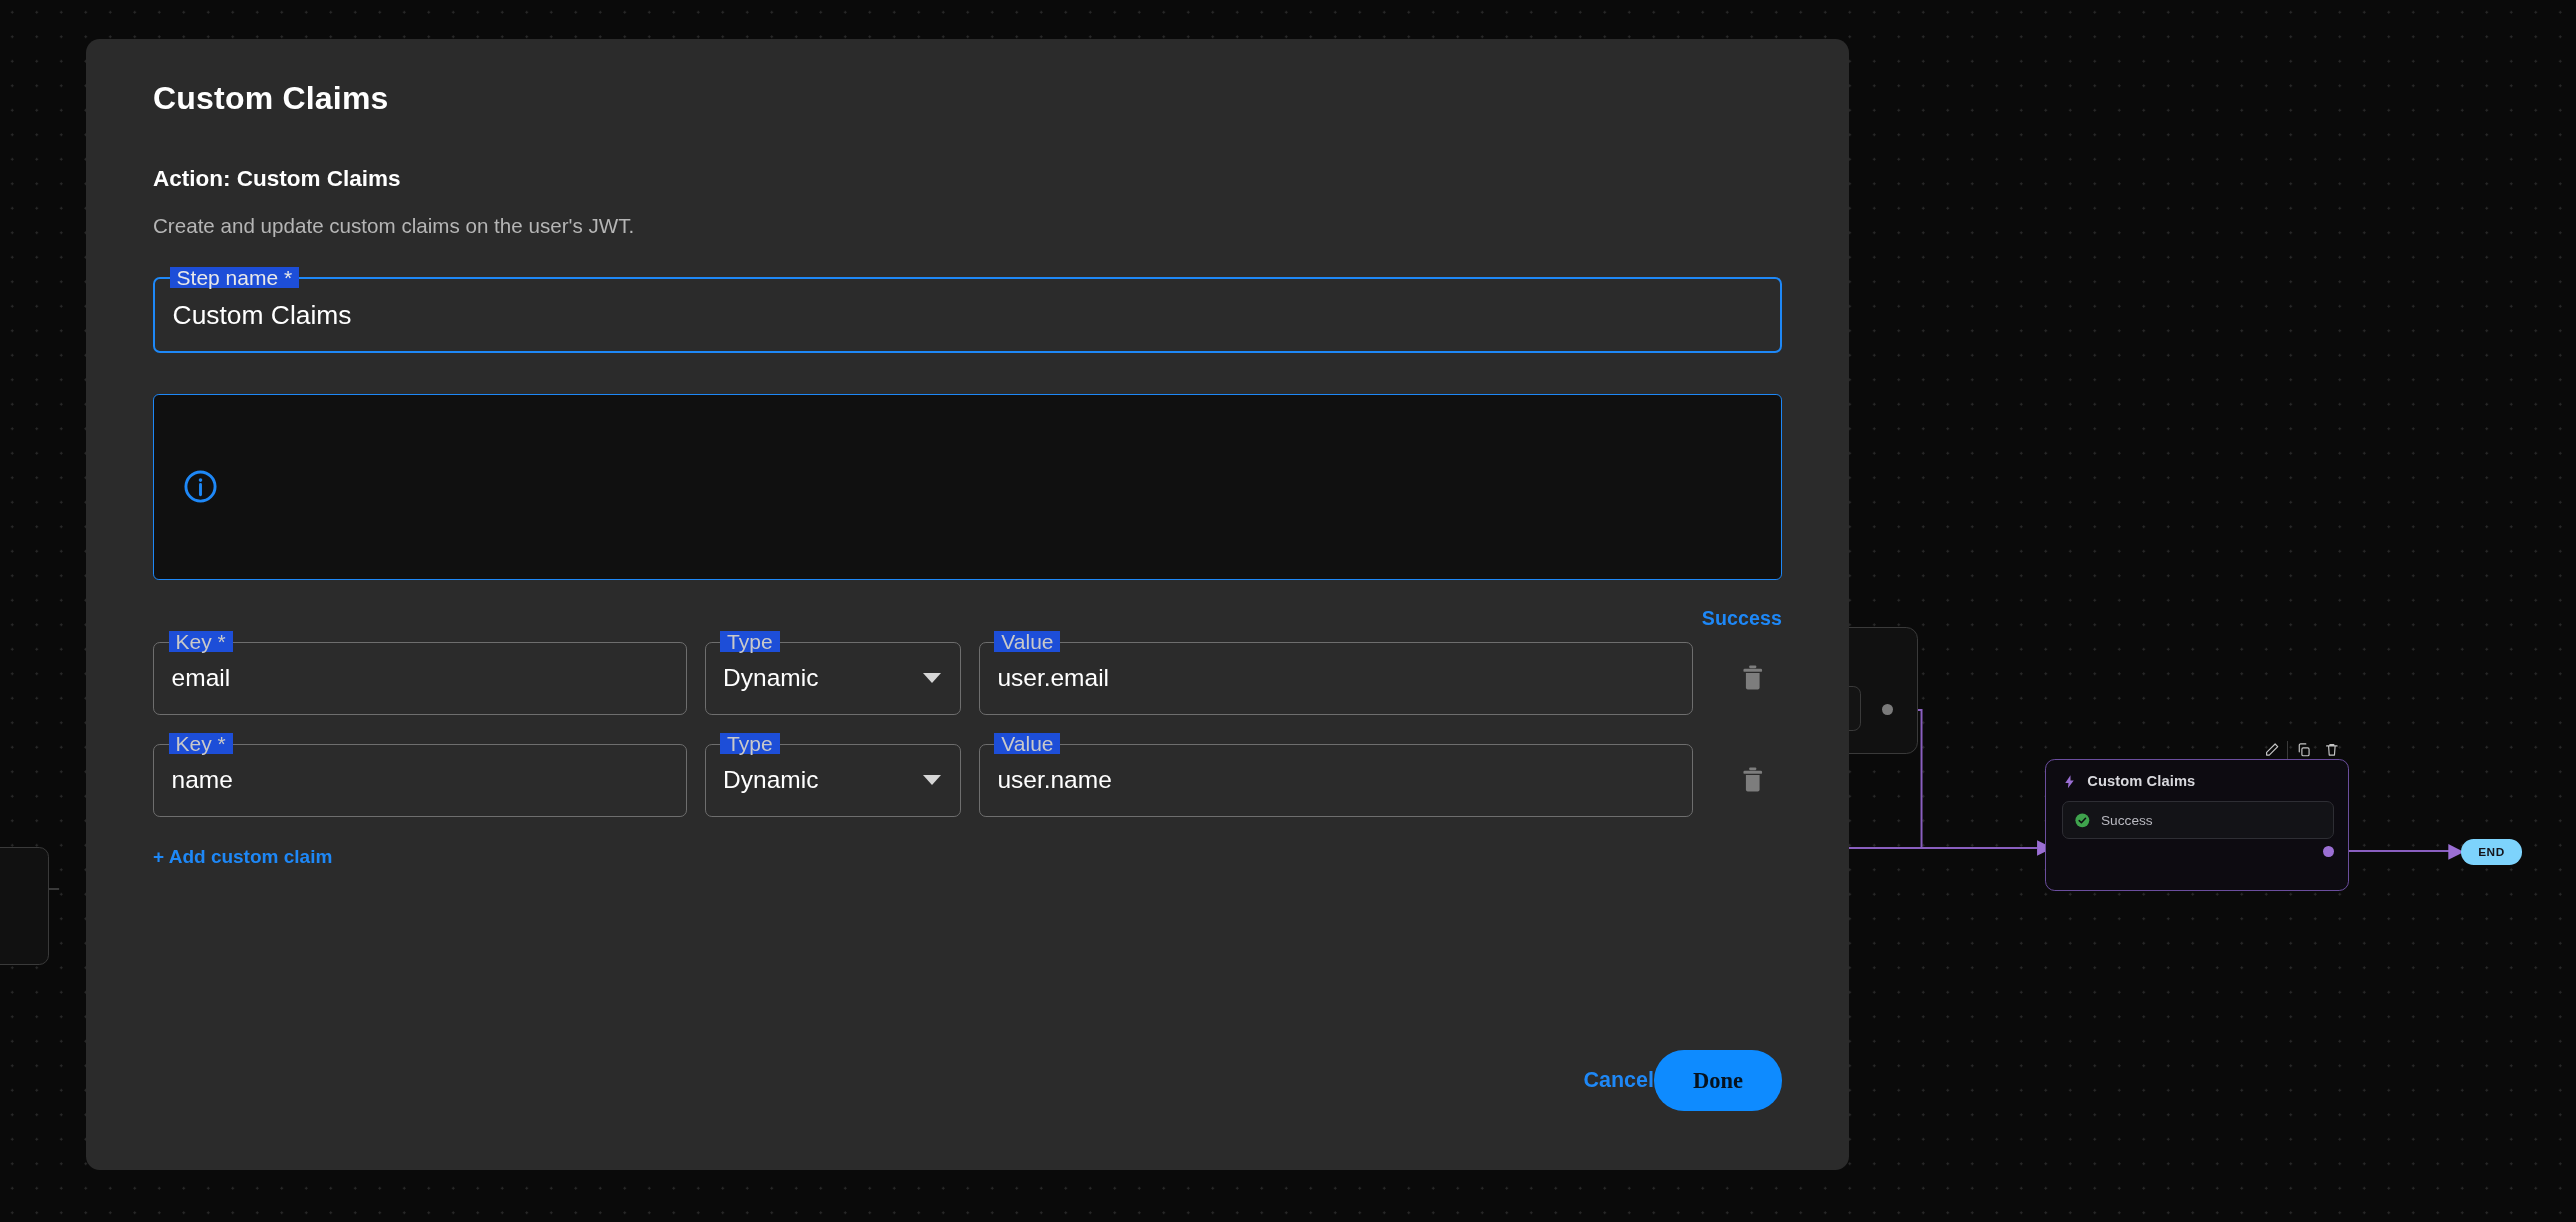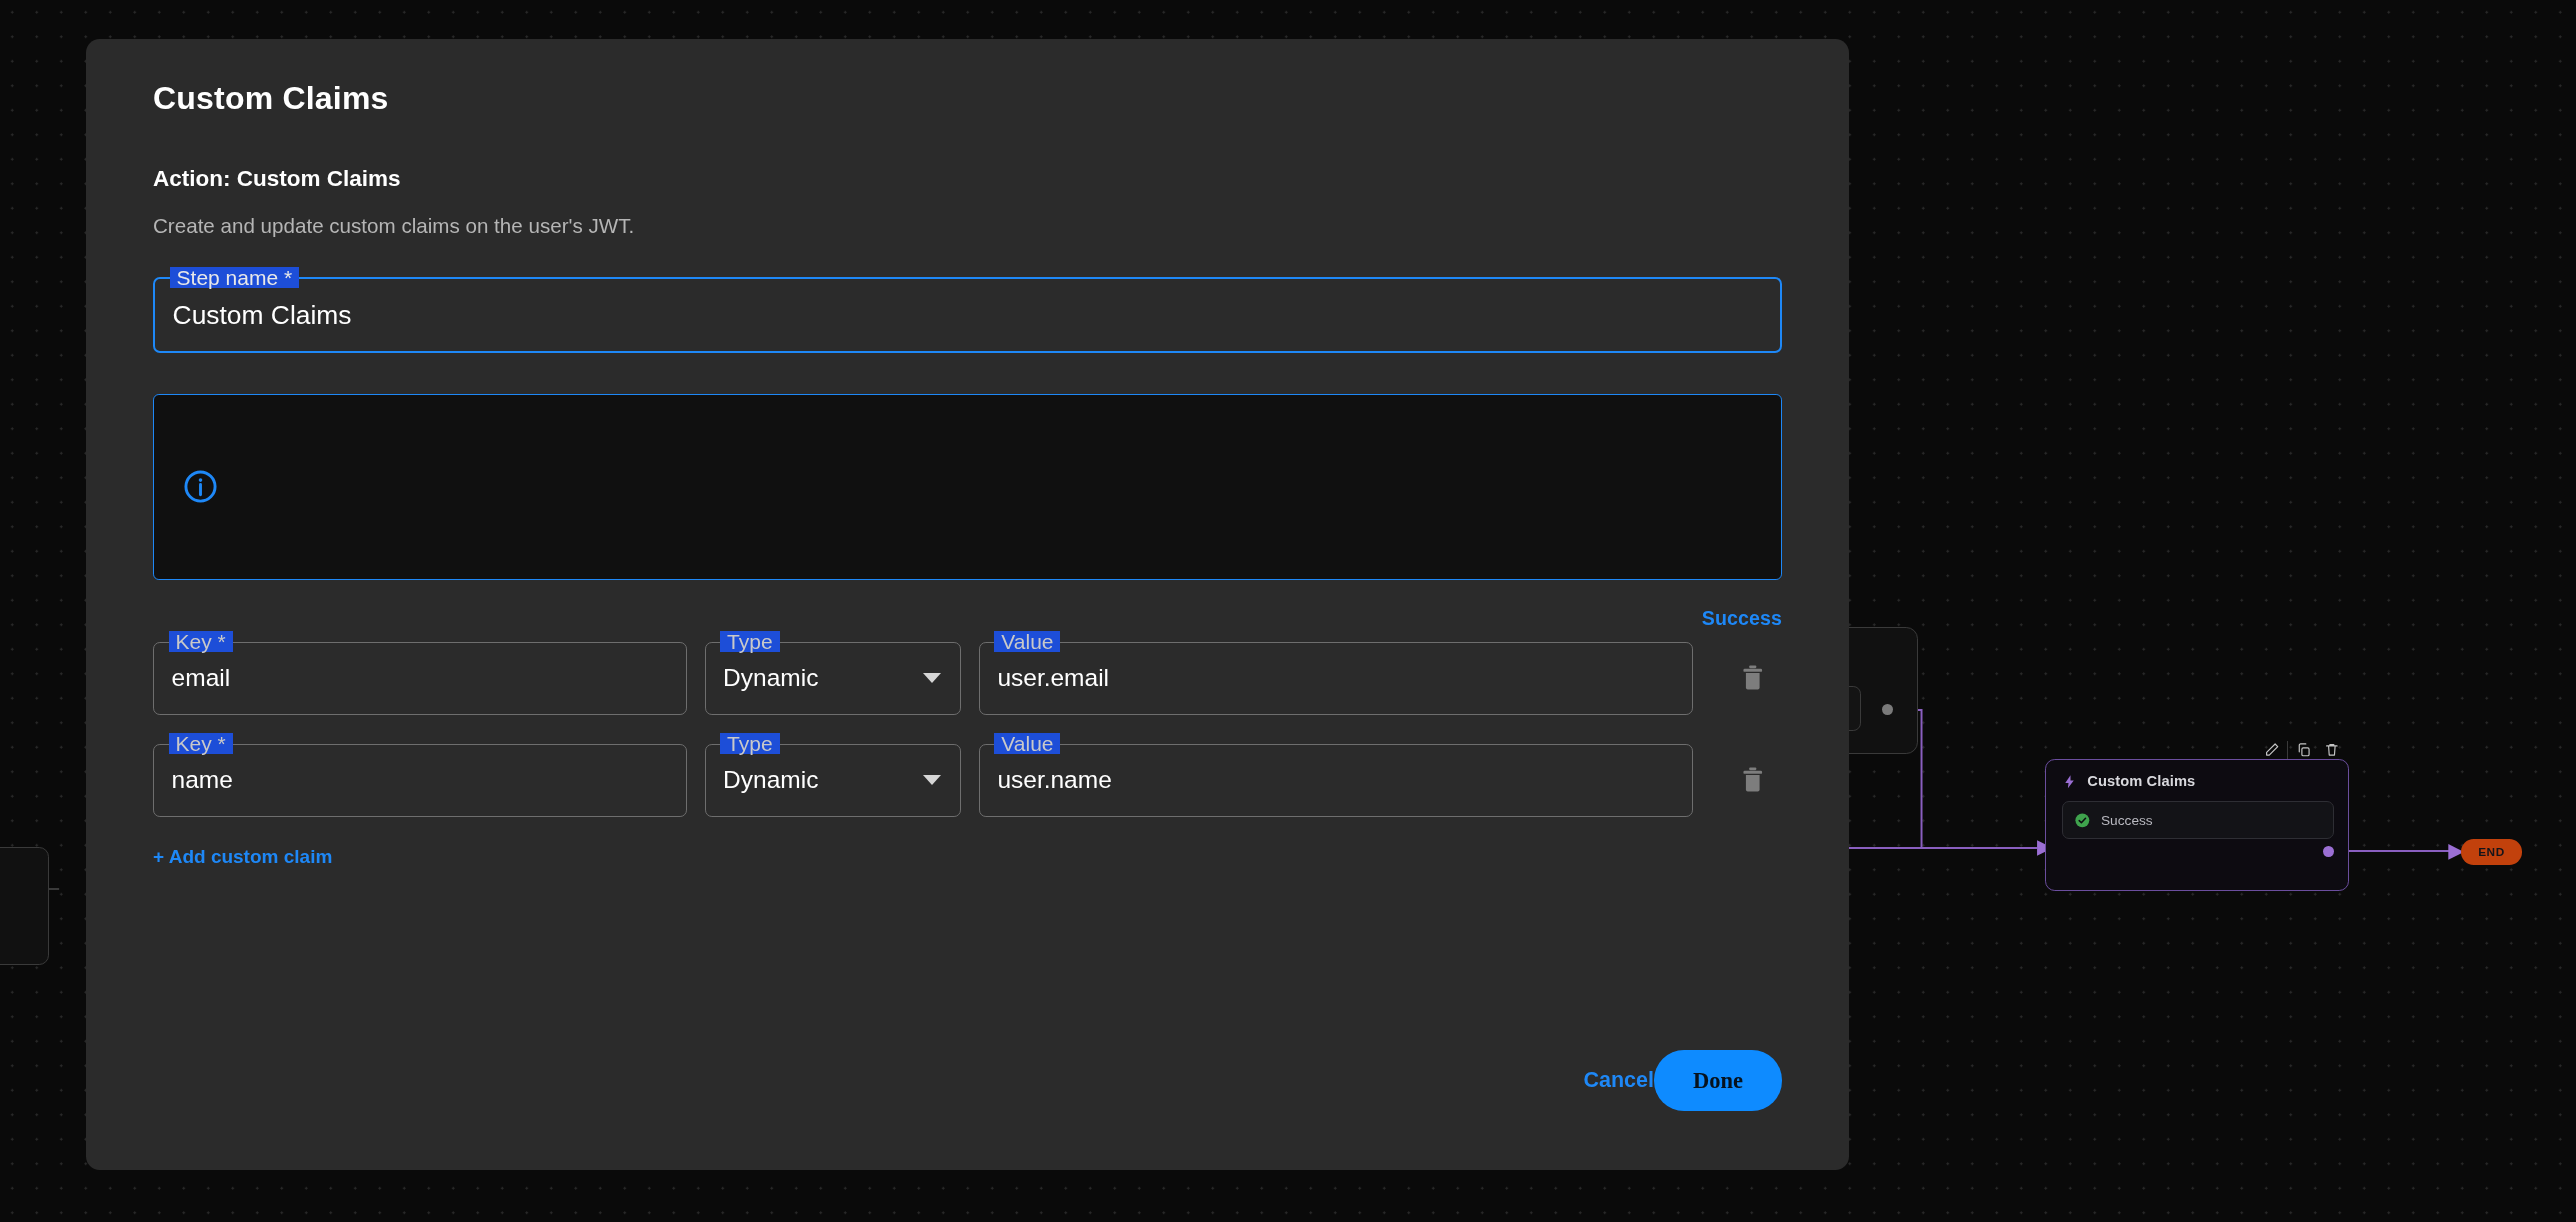--- a/index.html
+++ b/index.html
@@ -73,21 +73,21 @@
   .tb-sep { width: 1px; height: 17.6px; background: #3a3a3a; margin: 0 2px; }
 
   .node-out-dot {
     position: absolute; left: 2323px; top: 846px;
     width: 10.8px; height: 10.8px; border-radius: 50%; background: #9b6fd4;
   }
 
   .end-pill {
     position: absolute; left: 2461px; top: 839px;
     width: 61px; height: 25.5px;
-    background: #c2410c; border-radius: 12.7px;
+    background: #7dd3fc; border-radius: 12.7px;
     display: flex; align-items: center; justify-content: center;
     font-size: 11.8px; font-weight: 700; color: #14141a; letter-spacing: 0.6px;
   }
 
   
   #dialog {
     position: absolute;
     left: 86px; top: 39px;
     width: 1763px; height: 1131px;
     background: #2b2b2b;

